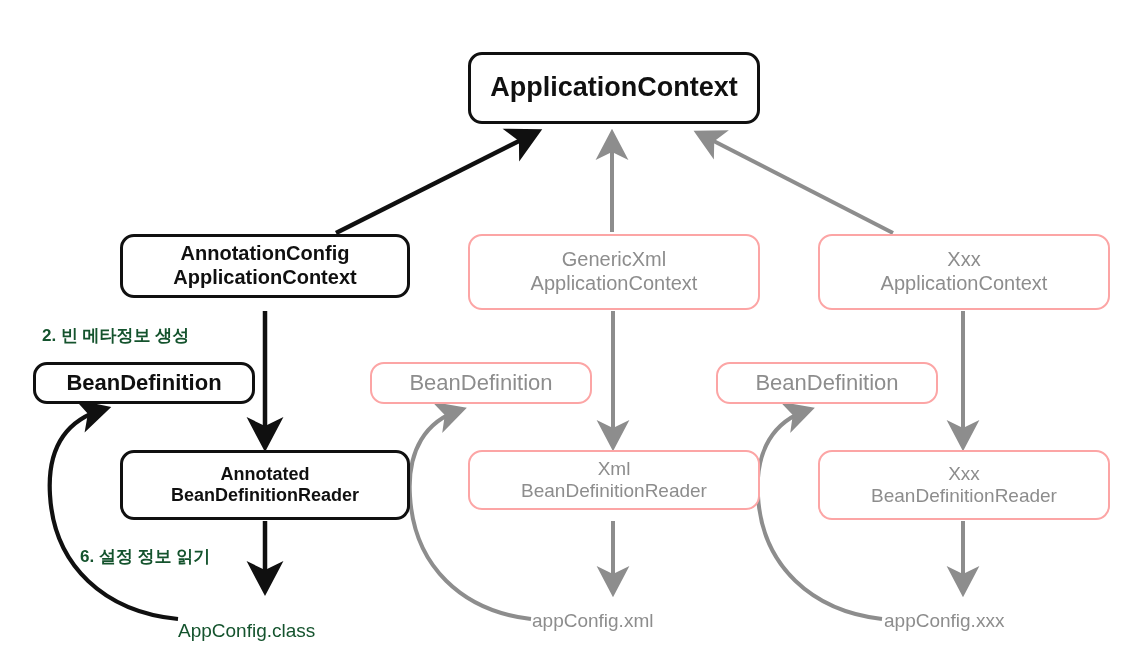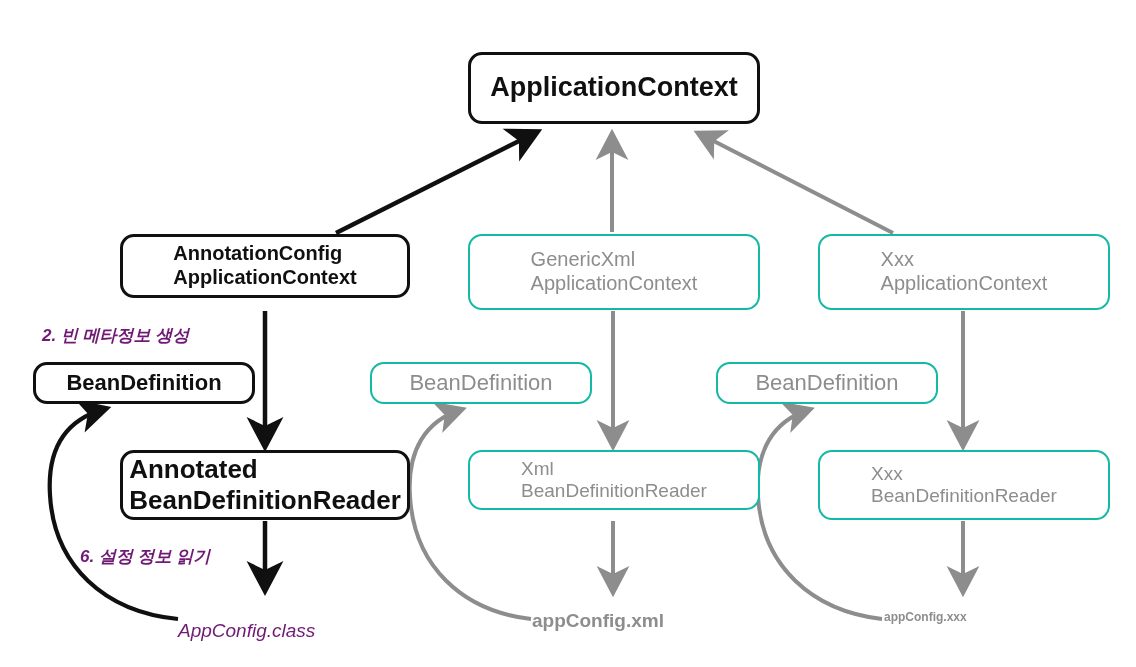--- a/index.html
+++ b/index.html
@@ -25,51 +25,50 @@
     width: 1136px;
     height: 667px;
     pointer-events: none;
   }
   .node {
     position: absolute;
     box-sizing: border-box;
     display: flex;
     align-items: center;
     justify-content: center;
-    text-align: left;
+    text-align: center;
     background: #ffffff;
     border-radius: 14px;
     line-height: 1.18;
     white-space: pre-line;
     z-index: 2;
   }
   .node.dark {
     border: 3px solid #101010;
     color: #101010;
     font-weight: 700;
   }
   .node.gray {
-    border: 2px solid #14b8a6;
+    border: 2px solid #fca5a5;
     color: #8d8d8d;
     font-weight: 400;
   }
   .plain {
     position: absolute;
     background: transparent;
     white-space: pre-line;
     z-index: 2;
   }
   .plain.dark {
-    color: #701a75;
+    color: #14532d;
     font-weight: 700;
-    font-style: italic;
   }
   .plain.gray {
     color: #8d8d8d;
-    font-weight: 700;
+    font-weight: 400;
   }
 </style>
 </head>
 <body>
 
 <div id="canvas">
 
   <svg id="edges" viewBox="0 0 1136 667" xmlns="http://www.w3.org/2000/svg">
     <defs>
       <marker id="ah-dark" markerWidth="9" markerHeight="9" refX="6.4" refY="4.5" orient="auto" markerUnits="strokeWidth">
@@ -129,21 +128,21 @@
   </div>
 
   <div class="node gray" style="left:370px; top:362px; width:222px; height:42px; font-size:22px;">
     <span>BeanDefinition</span>
   </div>
 
   <div class="node gray" style="left:716px; top:362px; width:222px; height:42px; font-size:22px;">
     <span>BeanDefinition</span>
   </div>
 
-  <div class="node dark" style="left:120px; top:450px; width:290px; height:70px; font-size:26px;">
+  <div class="node dark" style="left:120px; top:450px; width:290px; height:70px; font-size:18px;">
     <span>Annotated
 BeanDefinitionReader</span>
   </div>
 
   <div class="node gray" style="left:468px; top:450px; width:292px; height:60px; font-size:19px;">
     <span>Xml
 BeanDefinitionReader</span>
   </div>
 
   <div class="node gray" style="left:818px; top:450px; width:292px; height:70px; font-size:19px;">
@@ -152,15 +151,15 @@
   </div>
 
   <div class="plain dark" style="left:42px; top:324px; font-size:17px;">2. 빈 메타정보 생성</div>
 
   <div class="plain dark" style="left:80px; top:545px; font-size:17px;">6. 설정 정보 읽기</div>
 
   <div class="plain dark" style="left:178px; top:620px; font-size:19px; font-weight:400;">AppConfig.class</div>
 
   <div class="plain gray" style="left:532px; top:610px; font-size:19px;">appConfig.xml</div>
 
-  <div class="plain gray" style="left:884px; top:610px; font-size:12px;">appConfig.xxx</div>
+  <div class="plain gray" style="left:884px; top:610px; font-size:19px;">appConfig.xxx</div>
 
 </div>
 
 </body></html>

